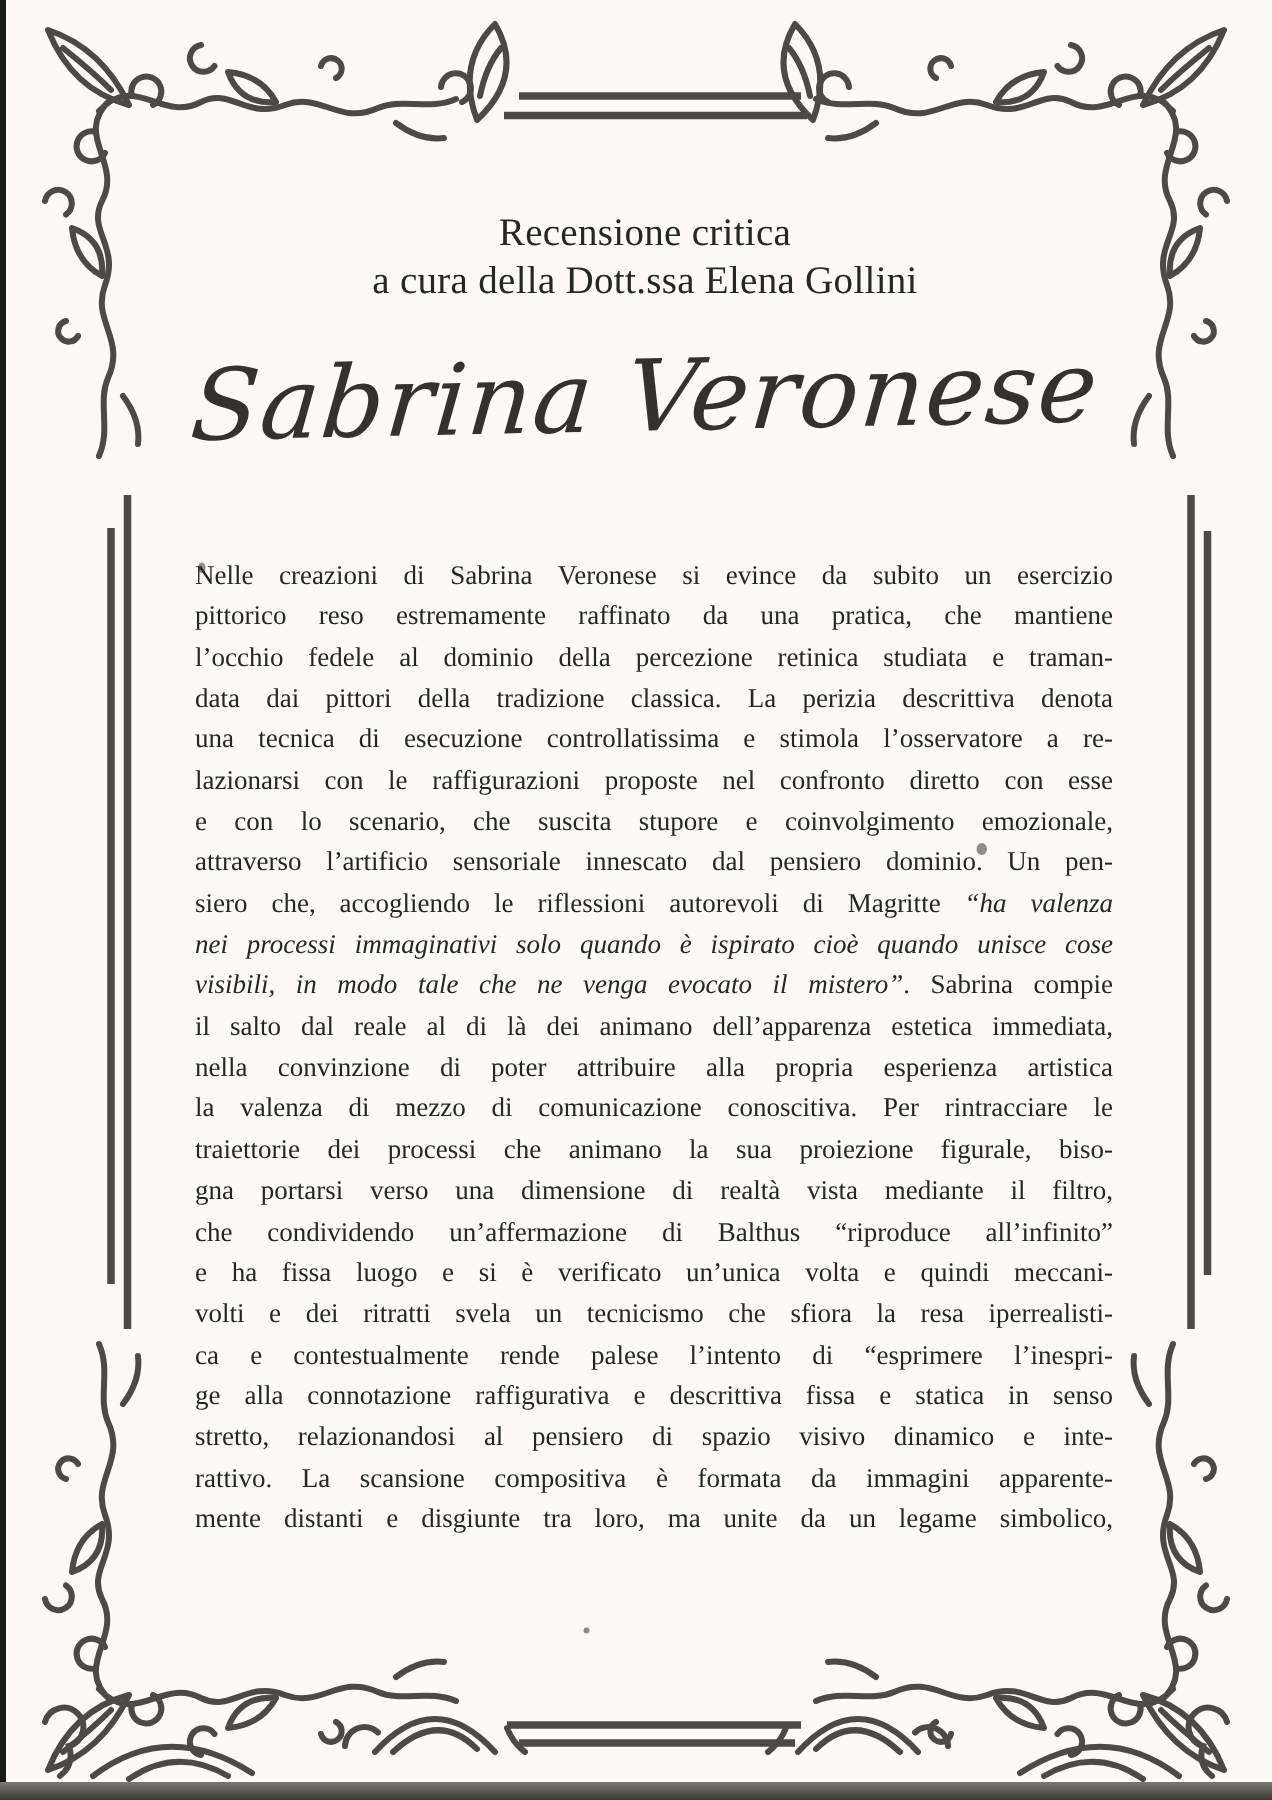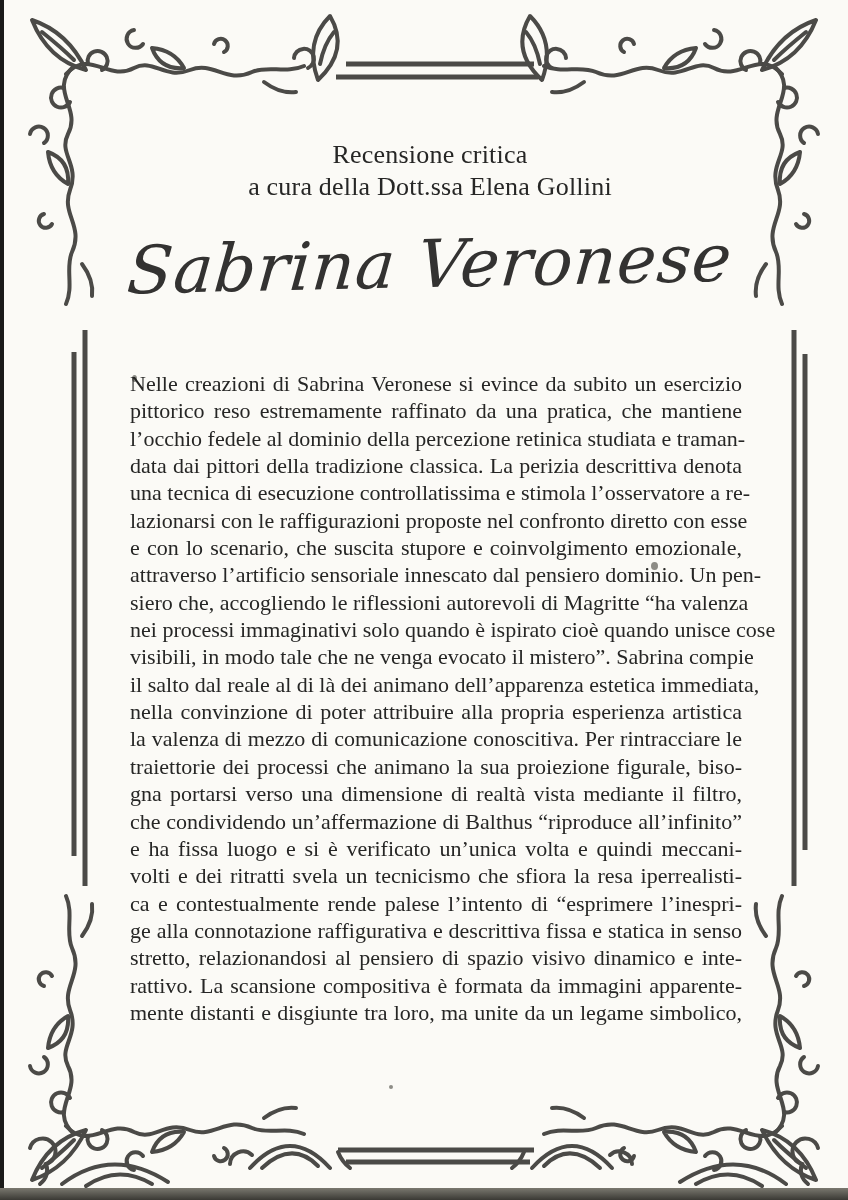--- a/index.html
+++ b/index.html
@@ -22,24 +22,24 @@
   .title-block{position:absolute;top:139px;left:16px;width:828px;text-align:center;color:var(--ink,#262625);}
   .title-line{font-size:26px;line-height:32px;letter-spacing:0.2px;}
   .signature{
     position:absolute;top:226px;left:0;width:860px;text-align:center;
     font-family:"DejaVu Serif", serif;font-style:italic;
     font-size:66px;color:#333231;transform:rotate(-1.2deg) skewX(-6deg);
     letter-spacing:1px;white-space:nowrap;
   }
   .body-text{
     position:absolute;top:370px;left:130px;width:612px;
-    color:var(--ink,#262625);font-size:22px;
+    color:var(--ink,#262625);font-size:18px;
   }
   .bline{line-height:27.35px;text-align:justify;text-align-last:justify;height:27.35px;overflow:visible;white-space:nowrap;}
-  .bline .it{margin-top:10px;}
+  .bline .it{font-style:italic;margin-top:10px;}
 </style>
 </head>
 <body>
 
 <svg class="layer" width="848" height="1200" viewBox="0 0 848 1200" aria-hidden="true">
   <defs>
     <g id="branch">
       <path class="st" d="M60,68 C84,42 102,76 128,62 C148,52 158,74 184,64 C208,55 220,78 246,66 C262,59 280,68 298,60"></path>
       <path class="st" d="M82,58 a10,10 0 1 1 14,6"></path>
       <path class="stf" d="M146,42 q22,2 32,20 q-24,2 -32,-20 z"></path>

